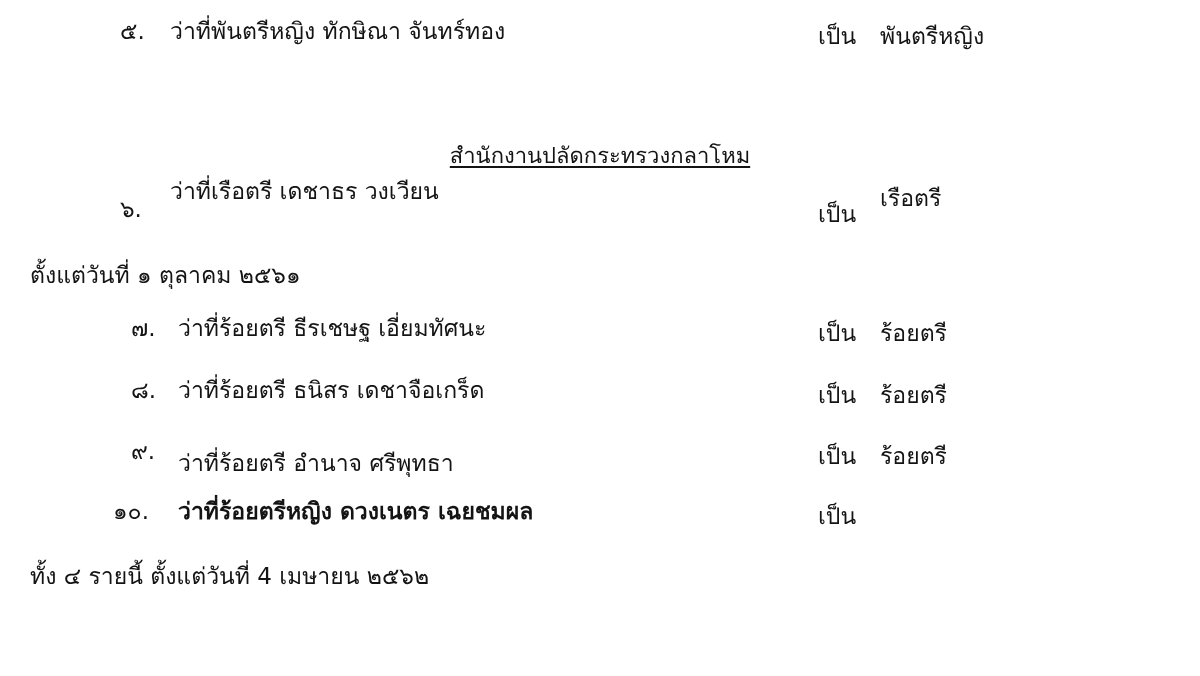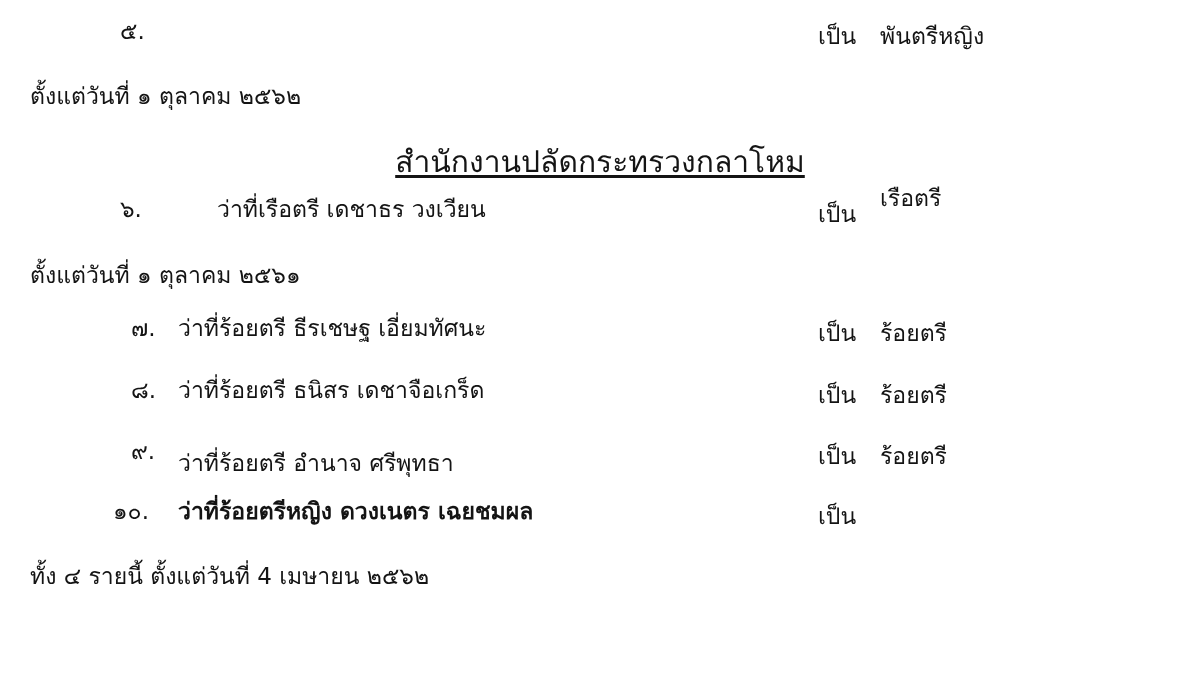--- a/index.html
+++ b/index.html
@@ -32,50 +32,50 @@
     white-space: nowrap;
     font-size: 23px;
     color: #141414;
     text-align: center;
   }
   .center-heading {
     position: absolute;
     width: 1200px;
     left: 0;
     text-align: center;
-    font-size: 30px;
+    font-size: 22px;
     color: #141414;
   }
   .center-heading span {
     text-decoration: underline;
     text-underline-offset: 3px;
   }
   .flush-left {
     position: absolute;
     left: 30px;
     white-space: nowrap;
     font-size: 23px;
     color: #141414;
   }
 </style>
 </head>
 <body>
 
 <div class="page">
 
   <div class="doc-line" style="left:120px; top:18px;">๕.</div>
+  <div class="doc-line" style="left:170px; top:18px;">ว่าที่พันตรีหญิง ทักษิณา  จันทร์ทอง</div>
   <div class="rank-col" style="left:818px; top:18px;">เป็น</div>
   <div class="rank-col" style="left:880px; top:18px;">พันตรีหญิง</div>
 
-  <div class="flush-left" style="top:78px;">ตั้งแต่วันที่  ๑  ตุลาคม  ๒๕๖๒</div>
 
   <div class="center-heading" style="top:138px;"><span>สำนักงานปลัดกระทรวงกลาโหม</span></div>
 
   <div class="doc-line" style="left:120px; top:196px;">๖.</div>
-  <div class="doc-line" style="left:170px; top:196px;margin-left:47px;">ว่าที่เรือตรี เดชาธร  วงเวียน</div>
+  <div class="doc-line" style="left:170px; top:178px;">ว่าที่เรือตรี เดชาธร  วงเวียน</div>
   <div class="rank-col" style="left:818px; top:196px;">เป็น</div>
   <div class="rank-col" style="left:880px; top:180px;">เรือตรี</div>
 
   <div class="flush-left" style="top:257px;">ตั้งแต่วันที่  ๑  ตุลาคม  ๒๕๖๑</div>
 
   <div class="doc-line" style="left:131px; top:315px;">๗.</div>
   <div class="doc-line" style="left:178px; top:315px;">ว่าที่ร้อยตรี ธีรเชษฐ  เอี่ยมทัศนะ</div>
   <div class="rank-col" style="left:818px; top:315px;">เป็น</div>
   <div class="rank-col" style="left:880px; top:315px;">ร้อยตรี</div>
 

